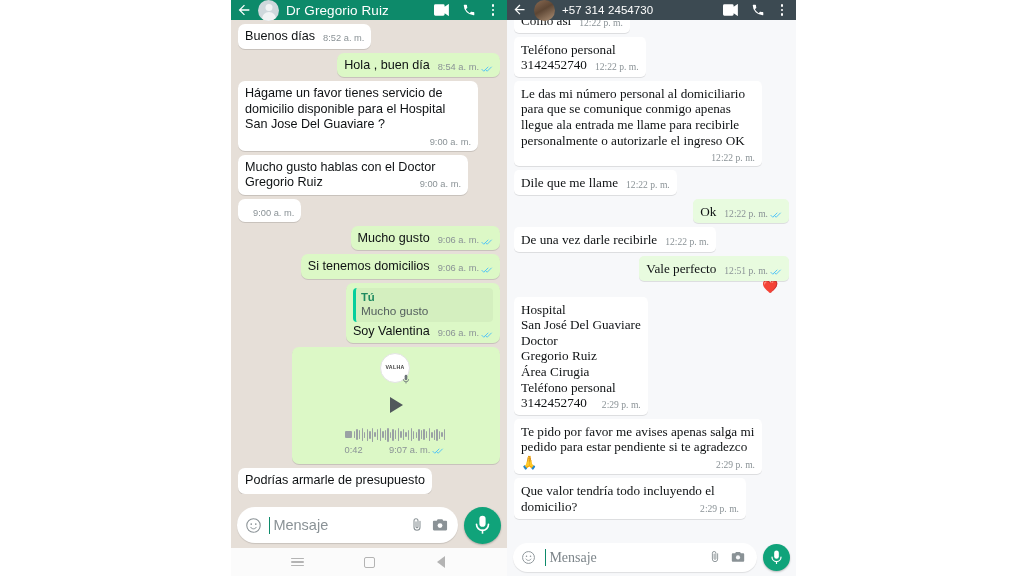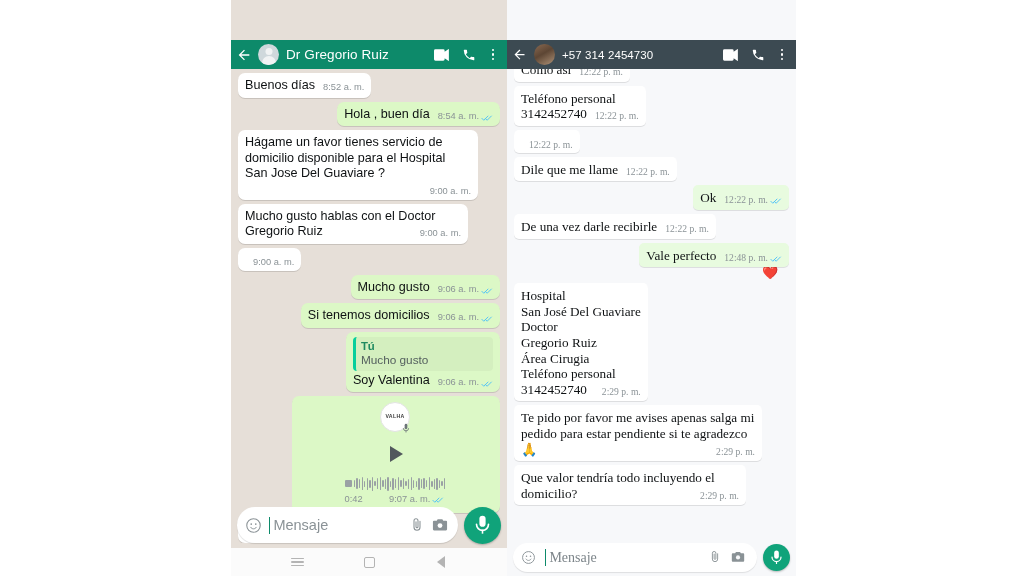--- a/index.html
+++ b/index.html
@@ -24,29 +24,28 @@
     position: absolute;
     left: 231px;
     top: 0;
     width: 276px;
     height: 576px;
     background: #e6dfd8;
     overflow: hidden;
   }
 
   .wa-header {
-    height: 29px;
+    height: 20px;
     background: #0d8a6a;
     display: flex;
     align-items: center;
     padding: 0 6px 0 5px;
     gap: 6px;
     position: relative;
     z-index: 5;
-    margin-top: 40px;
   }
   .wa-header-dark { background: #3c4a52; }
 
   .hdr-back {
     width: 16px; height: 16px;
     flex: 0 0 16px;
     position: relative;
   }
   .hdr-back svg { display:block; }
 
@@ -685,20 +684,21 @@
         <div class="bubble in" style="max-width:162px">
           <span class="txt">Teléfono personal<br>3142452740</span>
           <span class="meta">
             <span>12:22 p. m.</span>
           </span>
         </div>
       </div>
 
       <div class="row in">
         <div class="bubble in" style="max-width:248px">
+          <span class="txt">Le das mi número personal al domiciliario para que se comunique conmigo apenas llegue ala entrada me llame para recibirle personalmente o autorizarle el ingreso OK</span>
           <span class="meta">
             <span>12:22 p. m.</span>
           </span>
         </div>
       </div>
 
       <div class="row in">
         <div class="bubble in" style="max-width:180px">
           <span class="txt">Dile que me llame</span>
           <span class="meta">
@@ -728,21 +728,21 @@
           <span class="meta">
             <span>12:22 p. m.</span>
           </span>
         </div>
       </div>
 
       <div class="row out" style="margin-bottom:1px">
         <div class="bubble out" style="max-width:170px">
           <span class="txt">Vale perfecto</span>
           <span class="meta">
-            <span>12:48 p. m.</span>
+            <span>12:51 p. m.</span>
             <span class="ticks">
               <svg width="12" height="8" viewBox="0 0 16 11">
                   <path d="M1 6l2.6 2.6L9.4 2.8" stroke="#4fc3f7" stroke-width="1.3" fill="none" stroke-linecap="round"></path>
                   <path d="M5.6 6l2.6 2.6L14 2.8" stroke="#4fc3f7" stroke-width="1.3" fill="none" stroke-linecap="round"></path>
                 </svg>
             </span>
           </span>
         </div>
       </div>
 

